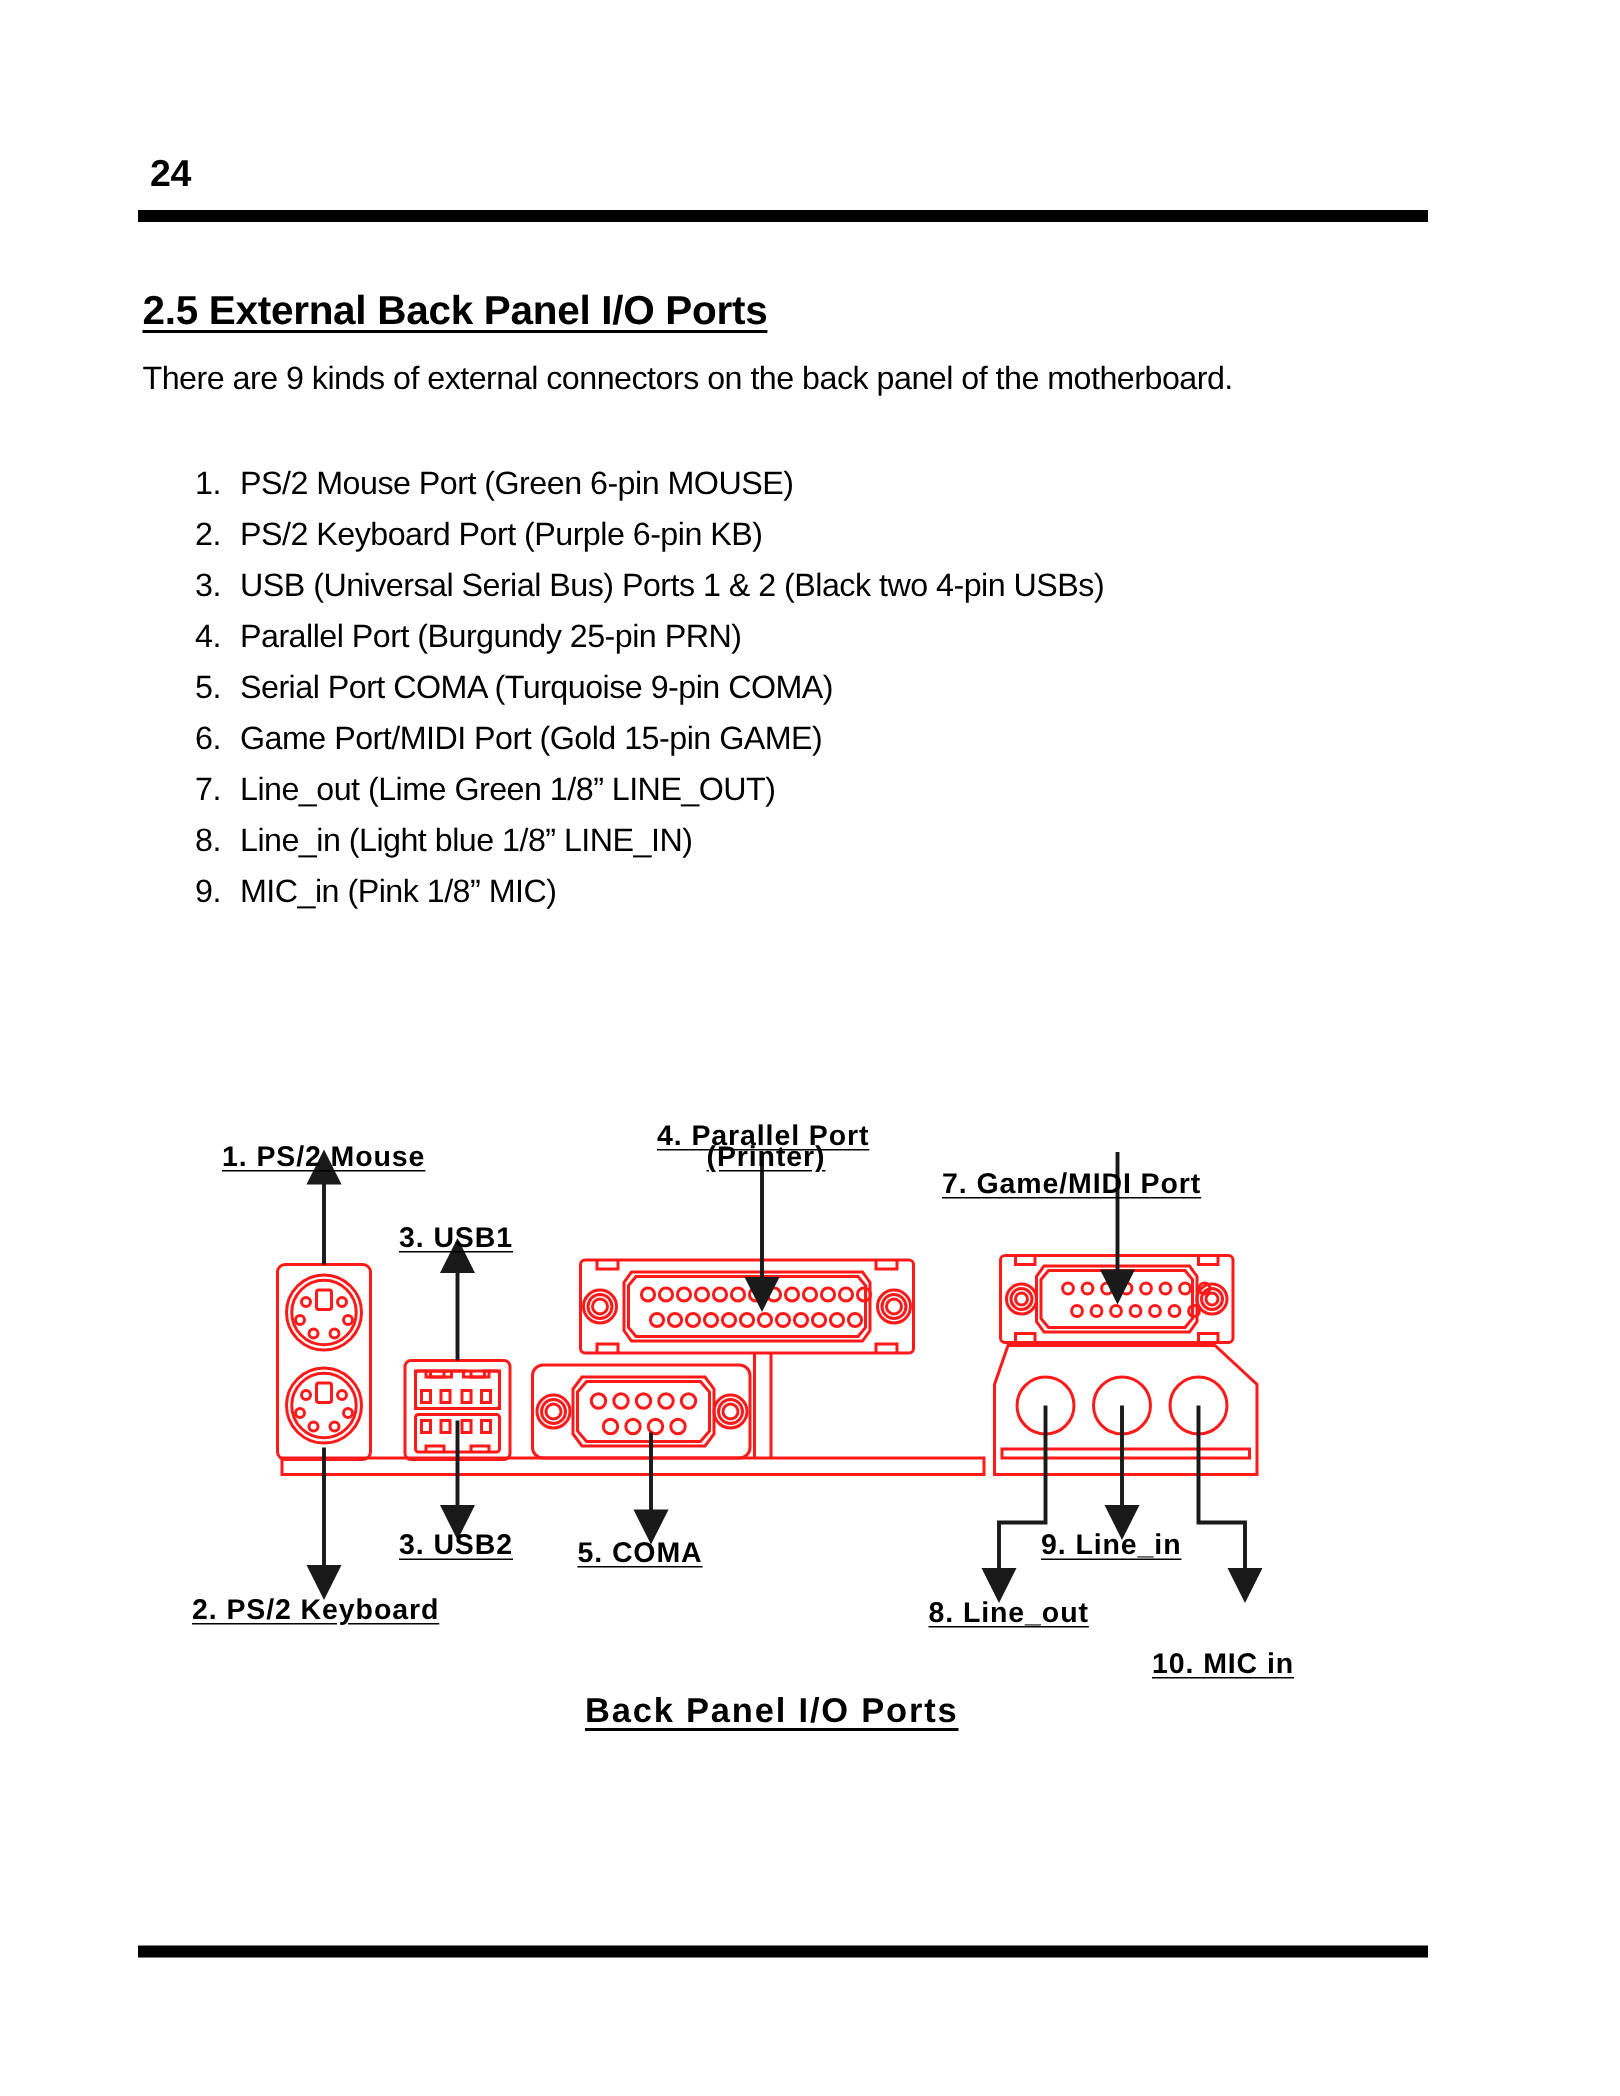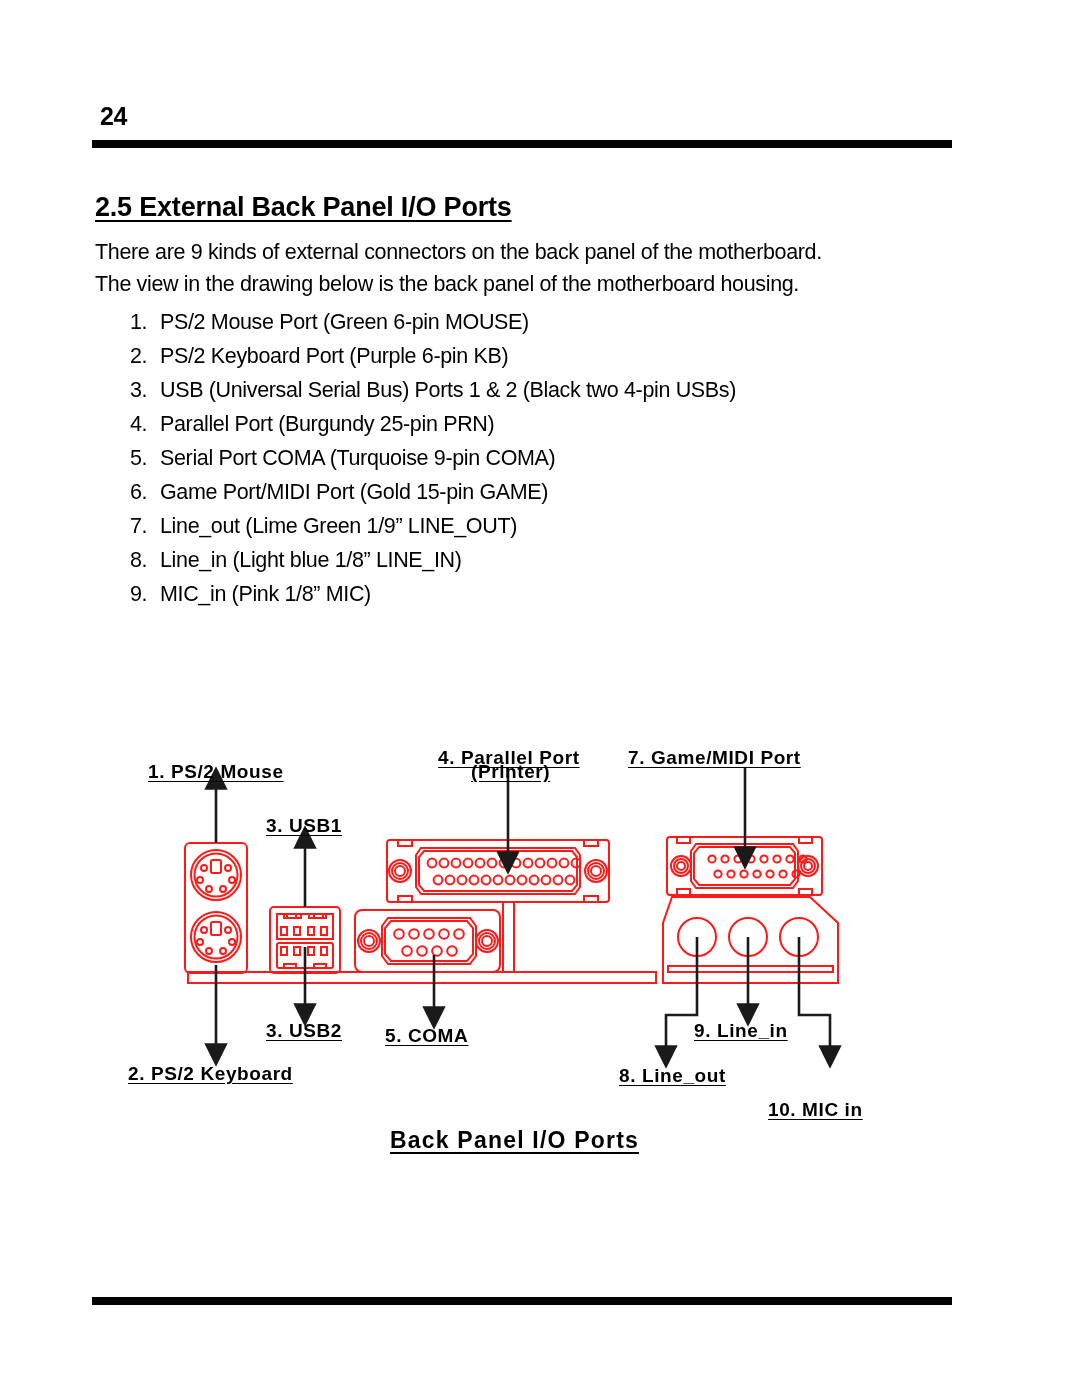--- a/index.html
+++ b/index.html
@@ -79,30 +79,29 @@
 <div class="page">
 
   <div class="hdr">
     <div class="hdr-page-num">24</div>
   </div>
   <div class="rule rule-top"></div>
 
   <div class="sec-head">2.5  External Back Panel I/O Ports</div>
 
   <div class="para p1">There are 9 kinds of external connectors on the back panel of the motherboard.</div>
-  <div class="para p2">The view in the drawing below is the back panel of the motherboard housing.</div>
 
   <div class="list">
     <div class="li"><span class="num">1.</span><span>PS/2 Mouse Port (Green 6-pin MOUSE)</span></div>
     <div class="li"><span class="num">2.</span><span>PS/2 Keyboard Port (Purple 6-pin KB)</span></div>
     <div class="li"><span class="num">3.</span><span>USB (Universal Serial Bus) Ports 1 &amp; 2 (Black two 4-pin USBs)</span></div>
     <div class="li"><span class="num">4.</span><span>Parallel Port (Burgundy 25-pin PRN)</span></div>
     <div class="li"><span class="num">5.</span><span>Serial Port COMA (Turquoise 9-pin COMA)</span></div>
     <div class="li"><span class="num">6.</span><span>Game Port/MIDI Port (Gold 15-pin GAME)</span></div>
-    <div class="li"><span class="num">7.</span><span>Line_out (Lime Green 1/9” LINE_OUT)</span></div>
+    <div class="li"><span class="num">7.</span><span>Line_out (Lime Green 1/8” LINE_OUT)</span></div>
     <div class="li"><span class="num">8.</span><span>Line_in (Light blue 1/8” LINE_IN)</span></div>
     <div class="li"><span class="num">9.</span><span>MIC_in (Pink 1/8” MIC)</span></div>
   </div>
 
   <div class="diagram">
 
     <svg class="dg-svg" width="1080" height="420" viewBox="0 0 1080 420">
       <defs>
         <marker id="ah" markerWidth="9" markerHeight="9" refX="4.5" refY="4.5" orient="auto">
           <path d="M0,0 L9,4.5 L0,9 z" fill="#1a1a1a"></path>
@@ -282,21 +281,21 @@
         <path d="M697,222 L697,300 L666,300 L666,342" marker-end="url(#ah)"></path>
         <line x1="748" y1="222" x2="748" y2="300" marker-end="url(#ah)"></line>
         <path d="M799,222 L799,300 L830,300 L830,342" marker-end="url(#ah)"></path>
       </g>
     </svg>
 
     <div class="dlabel" style="left:148px;top:46px;">1. PS/2 Mouse</div>
     <div class="dlabel" style="left:266px;top:100px;">3. USB1</div>
     <div class="dlabel" style="left:438px;top:32px;">4. Parallel Port</div>
     <div class="dlabel" style="left:471px;top:46px;">(Printer)</div>
-    <div class="dlabel" style="left:628px;top:32px;text-align:right;">7. Game/MIDI Port</div>
+    <div class="dlabel" style="left:628px;top:64px;text-align:right;">7. Game/MIDI Port</div>
 
     <div class="dlabel" style="left:128px;top:348px;">2. PS/2 Keyboard</div>
     <div class="dlabel" style="left:266px;top:305px;">3. USB2</div>
     <div class="dlabel" style="left:385px;top:310px;">5. COMA</div>
     <div class="dlabel" style="left:619px;top:350px;">8. Line_out</div>
     <div class="dlabel" style="left:694px;top:305px;">9. Line_in</div>
     <div class="dlabel" style="left:768px;top:356px;margin-top:28px;">10. MIC in</div>
 
     <div class="caption" style="left:390px;top:378px;">Back Panel I/O Ports</div>
   </div>

